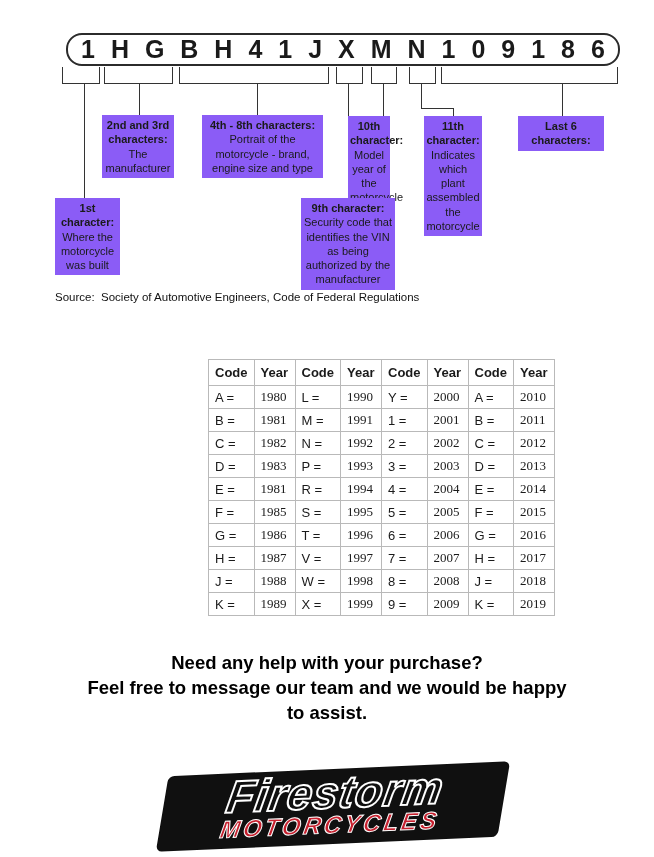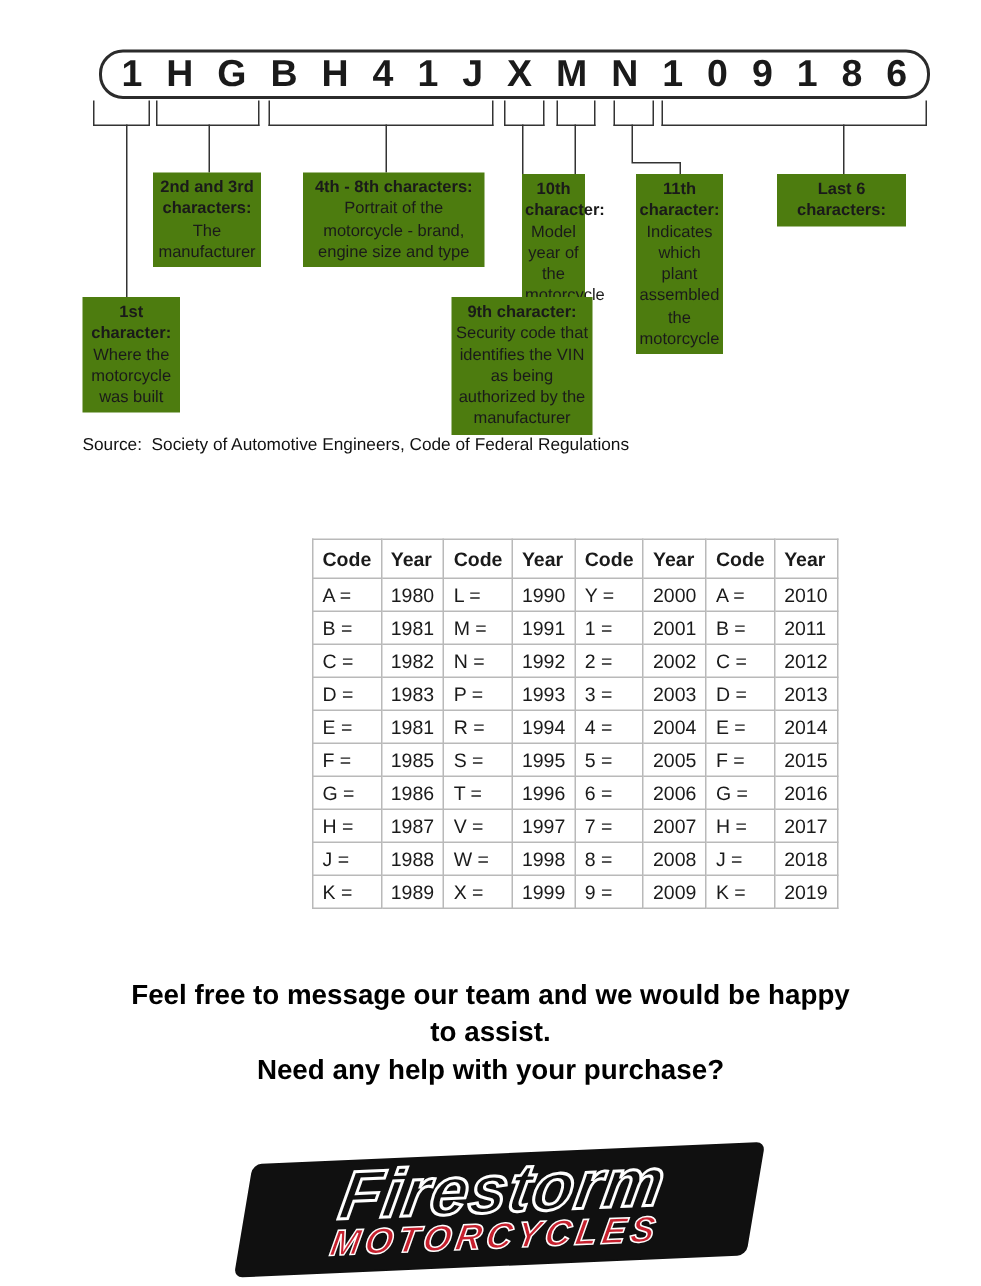--- a/index.html
+++ b/index.html
@@ -15,36 +15,36 @@
     display:flex;align-items:center;justify-content:space-between;
     padding:0 13px;box-sizing:border-box;background:#fff;
   }
   .vin-char{font-size:25px;font-weight:bold;color:#1a1a1a;line-height:1;}
   
   .bracket{position:absolute;border-left:1px solid #333;border-right:1px solid #333;border-bottom:1px solid #333;height:16px;top:67px;}
   .line-v{position:absolute;width:1px;background:#333;}
   .line-h{position:absolute;height:1px;background:#333;}
   
   .label-box{
-    position:absolute;background:#4d7c0f;color:#1a1a1a;
+    position:absolute;background:#8b5cf6;color:#1a1a1a;
     font-size:11px;line-height:1.3;text-align:center;padding:3px 2px;box-sizing:border-box;
   }
   .lb-title{display:block;font-weight:bold;}
   .lb-desc{display:block;}
   
   .source-note{position:absolute;left:55px;top:291px;font-size:11.5px;white-space:pre-wrap;color:#111;}
   
   .year-table-wrap{position:absolute;left:180px;top:359px;padding-left:28px;}
   table.year-table{border-collapse:collapse;font-size:13px;background:#fff;}
   table.year-table th,table.year-table td{
     border:1px solid #b9b9b9;padding:3px 6px;text-align:left;white-space:nowrap;
   }
   table.year-table th{font-weight:bold;padding:5px 6px;}
   td.code-col{min-width:32px;}
-  td.year-col{min-width:28px;}
+  td.year-col{min-width:28px;font-family:Liberation Serif, serif;}
   
   .help-text{
     position:absolute;left:87px;top:650px;width:480px;text-align:center;
     font-size:18.5px;font-weight:bold;line-height:25px;color:#000;
   }
   
   .logo-wrap{position:absolute;left:163px;top:770px;width:340px;transform:rotate(-2.5deg);}
   .logo-shape{
     background:#101010;transform:skewX(-12deg);border-radius:5px;
     padding:2px 20px 6px 20px;text-align:center;box-shadow:0 0 0 1px #101010;
@@ -244,22 +244,22 @@
           <td class="code-col">9 =</td>
           <td class="year-col">2009</td>
           <td class="code-col">K =</td>
           <td class="year-col">2019</td>
         </tr>
       </tbody>
     </table>
   </div>
 
   <div class="help-text">
+    <div>Need any help with your purchase?</div>
     <div>Feel free to message our team and we would be happy to assist.</div>
-    <div>Need any help with your purchase?</div>
   </div>
 
   <div class="logo-wrap">
     <div class="logo-shape">
       <span class="logo-primary">Firestorm</span>
       <span class="logo-secondary">MOTORCYCLES</span>
     </div>
   </div>
 
 </div>

